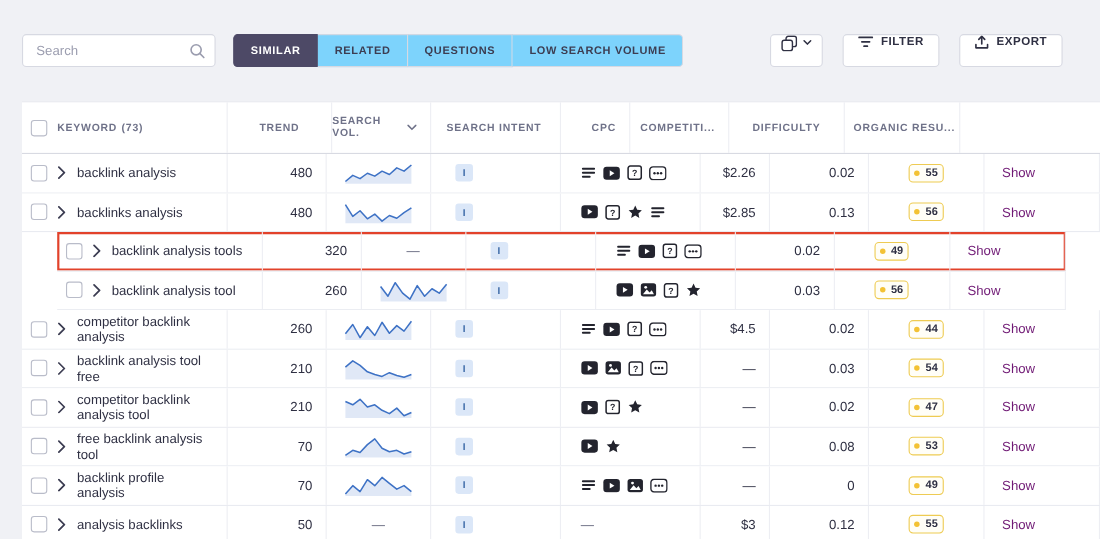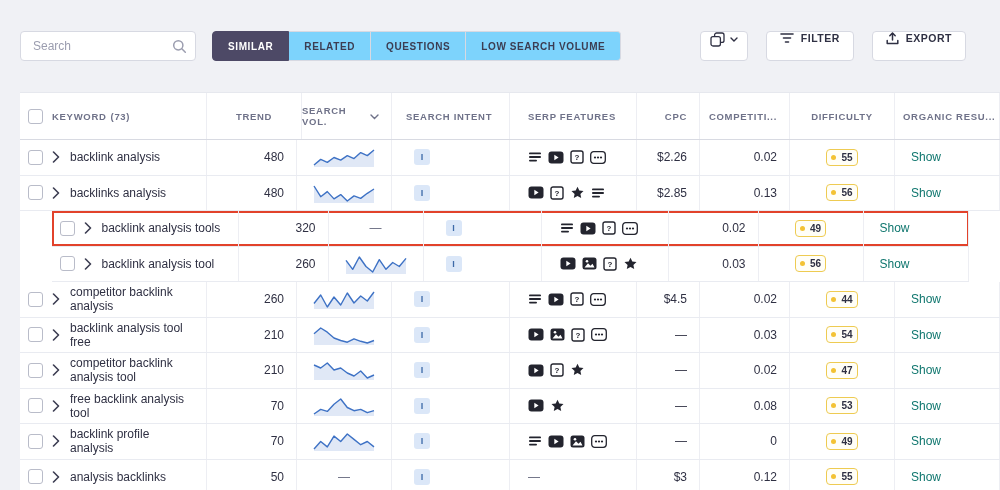--- a/index.html
+++ b/index.html
@@ -69,21 +69,21 @@
   .intent {
     width:16px; height:16px; border-radius:3px; background:#dbe7f8; color:#3d6aa8;
     font-size:9px; font-weight:700; display:inline-flex; align-items:center; justify-content:center; flex:none;
   }
   .serp { display:inline-flex; align-items:center; }
   .diff {
     display:inline-flex; align-items:center; gap:5px; border:1px solid #eecb52; border-radius:4px;
     padding:2px 4px; font-weight:700; font-size:10px; background:#fffef7; color:#2f3043;
   }
   .dot { width:5px; height:5px; border-radius:50%; background:#f3c234; }
-  .show { font-size:12px; color:#0f766e; cursor:pointer; }
+  .show { font-size:12px; color:#701a75; cursor:pointer; }
   .spark { display:block; }
 </style>
 </head>
 <body>
 
 <div class="toolbar">
   <div class="search">
     <input type="text" placeholder="Search" style="">
     <span class="sicon">
       <svg width="15" height="15" viewBox="0 0 15 15">
@@ -157,23 +157,20 @@
       <span>SEARCH VOL.</span>
       <span>
         <svg width="9" height="6" viewBox="0 0 9 6">
             <path d="M1 1 L4.5 4.5 L8 1" stroke="#6f7289" stroke-width="1.4" fill="none" stroke-linecap="round"></path>
           </svg>
       </span>
     </div>
     <div class="hcell col-int">
         <span>SEARCH INTENT</span>
       </div>
-    <div class="hcell col-serp">
-        <span>SERP FEATURES</span>
-      </div>
     <div class="hcell col-cpc hr">
         <span>CPC</span>
       </div>
     <div class="hcell col-comp hr">
         <span>COMPETITI...</span>
       </div>
     <div class="hcell col-diff">
         <span>DIFFICULTY</span>
       </div>
     <div class="hcell col-org" style="padding-left:8px;">

